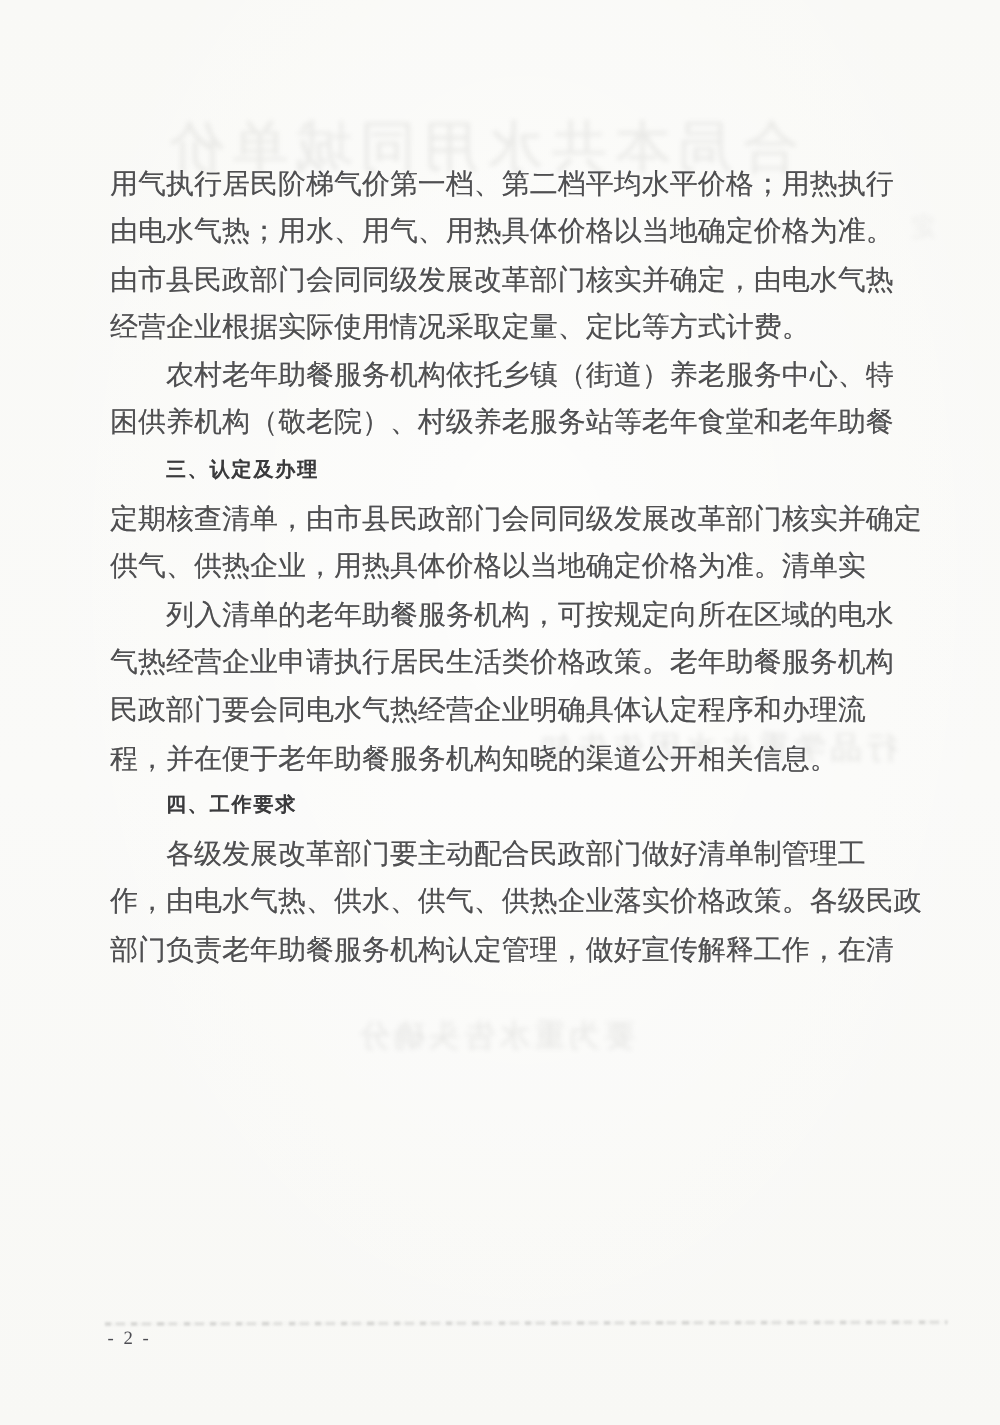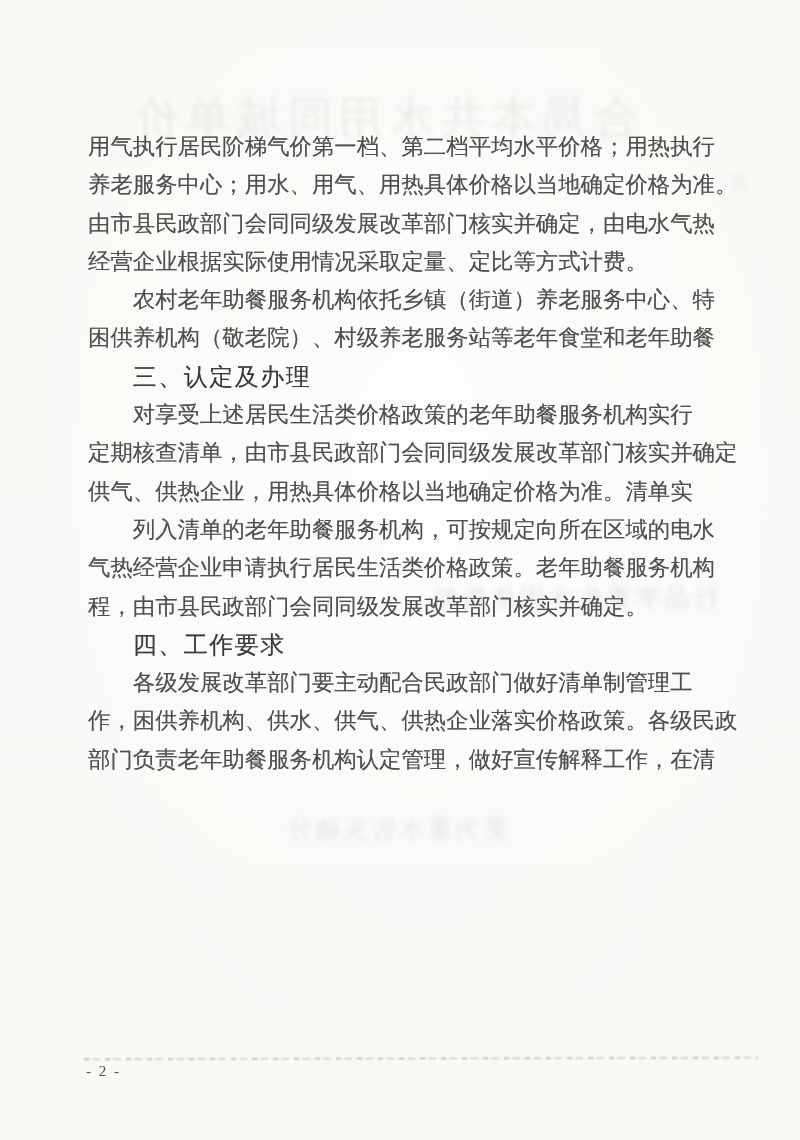--- a/index.html
+++ b/index.html
@@ -29,22 +29,22 @@
     height: 38.3px;
     line-height: 38.3px;
     font-size: 22.4px;
     color: #4f4f51;
     white-space: nowrap;
     text-shadow: 0 0 0.4px rgba(79,79,81,0.55);
   }
   .line.indent { padding-left: 44.8px; font-family: Liberation Serif, serif; }
   .line.head {
     font-family: "Liberation Sans", "DejaVu Sans", sans-serif;
-    font-weight: 400;
-    font-size: 24px;
+    font-weight: 700;
+    font-size: 16px;
     color: #3a3a3c;
     letter-spacing: 1.5px;
   }
 
   
   .ghost {
     position: absolute;
     transform: scaleX(-1);
     filter: blur(2px);
     color: #8e8e8a;
@@ -89,34 +89,34 @@
 
 <div class="page">
 
   <div class="ghost ghost-top">合局本共水用同城单价</div>
   <div class="ghost ghost-edge">定</div>
   <div class="ghost ghost-mid">行品学重生水因依告知</div>
   <div class="ghost ghost-head">要为重水告头确分</div>
 
   <div class="textblock">
     <div class="line">用气执行居民阶梯气价第一档、第二档平均水平价格；用热执行</div>
-    <div class="line">养老服务中心；用水、用气、用热具体价格以当地确定价格为准。</div>
+    <div class="line">由电水气热；用水、用气、用热具体价格以当地确定价格为准。</div>
     <div class="line">由市县民政部门会同同级发展改革部门核实并确定，由电水气热</div>
     <div class="line">经营企业根据实际使用情况采取定量、定比等方式计费。</div>
     <div class="line indent">农村老年助餐服务机构依托乡镇（街道）养老服务中心、特</div>
     <div class="line">困供养机构（敬老院）、村级养老服务站等老年食堂和老年助餐</div>
     <div class="line indent head">三、认定及办理</div>
-    <div class="line indent">对享受上述居民生活类价格政策的老年助餐服务机构实行</div>
     <div class="line">定期核查清单，由市县民政部门会同同级发展改革部门核实并确定</div>
     <div class="line">供气、供热企业，用热具体价格以当地确定价格为准。清单实</div>
     <div class="line indent">列入清单的老年助餐服务机构，可按规定向所在区域的电水</div>
     <div class="line">气热经营企业申请执行居民生活类价格政策。老年助餐服务机构</div>
-    <div class="line">程，由市县民政部门会同同级发展改革部门核实并确定。</div>
+    <div class="line">民政部门要会同电水气热经营企业明确具体认定程序和办理流</div>
+    <div class="line">程，并在便于老年助餐服务机构知晓的渠道公开相关信息。</div>
     <div class="line indent head">四、工作要求</div>
     <div class="line indent">各级发展改革部门要主动配合民政部门做好清单制管理工</div>
-    <div class="line">作，困供养机构、供水、供气、供热企业落实价格政策。各级民政</div>
+    <div class="line">作，由电水气热、供水、供气、供热企业落实价格政策。各级民政</div>
     <div class="line">部门负责老年助餐服务机构认定管理，做好宣传解释工作，在清</div>
   </div>
 
   <div class="footer-smudge"></div>
   <div class="page-number">- 2 -</div>
 
 </div>
 
 </body></html>

